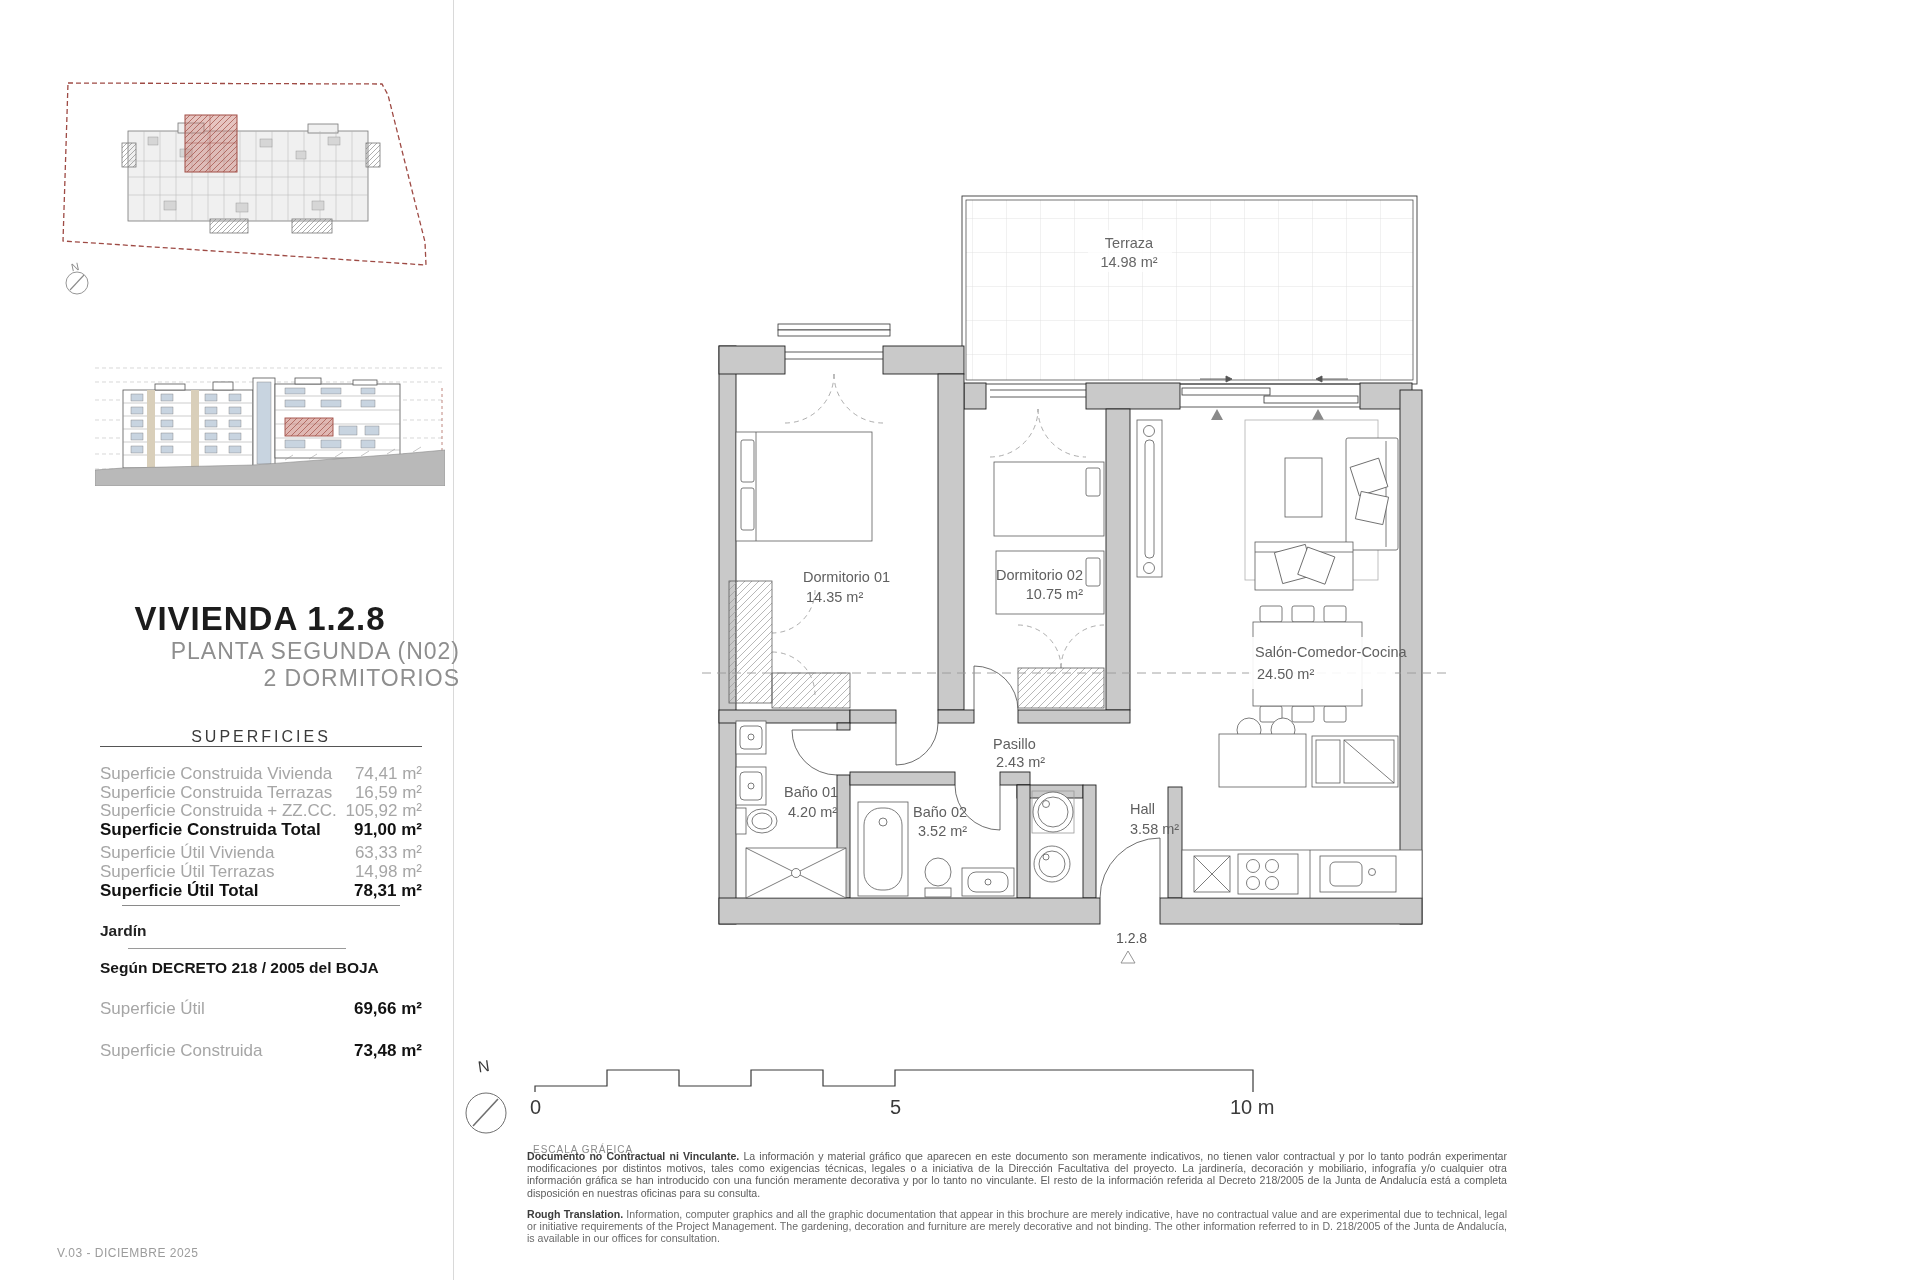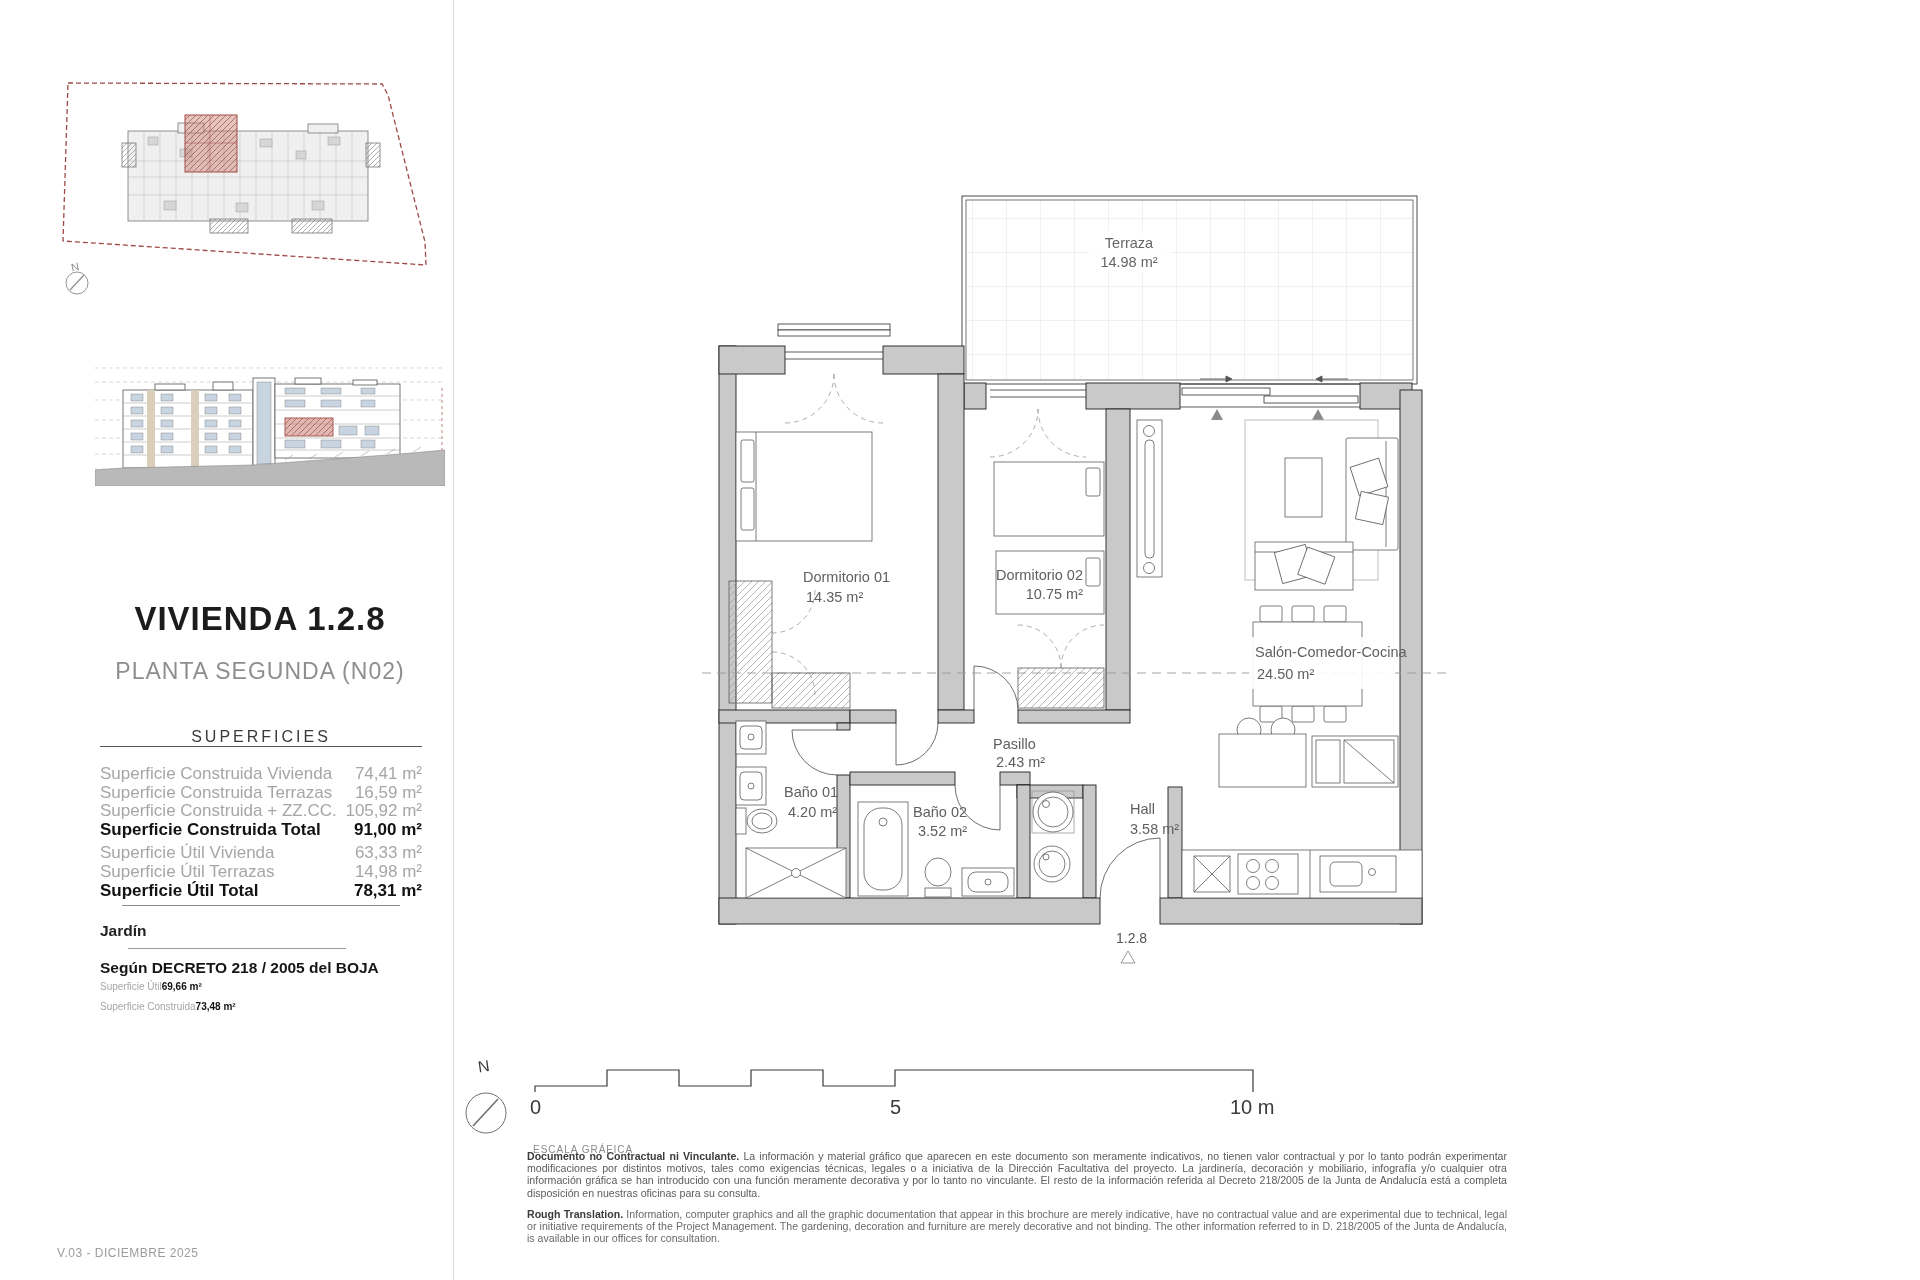--- a/index.html
+++ b/index.html
@@ -4,36 +4,36 @@
 <style>
   html,body{margin:0;padding:0;background:#ffffff;width:1920px;height:1280px;overflow:hidden;
     font-family:"Liberation Sans",sans-serif;-webkit-font-smoothing:antialiased;}
   .abs{position:absolute;}
   #page{position:relative;width:1920px;height:1280px;background:#fff;}
   #col-divider{left:453px;top:0;width:1px;height:1280px;background:#d9d9d9;}
 
   
   #title-block{left:60px;top:600px;width:400px;text-align:center;color:#1c1c1c;}
   #title-block .main{font-size:33px;font-weight:bold;letter-spacing:1px;}
-  #title-block .sub{font-size:23px;color:#8e8e8e;letter-spacing:1px;margin-top:20px;}
+  #title-block .sub{font-size:23px;color:#8e8e8e;letter-spacing:1px;margin-top:0;text-align:right;}
 
   #superficies{left:100px;top:728px;width:322px;}
   #superficies .head{ text-align:center;font-size:16px;letter-spacing:3px;color:#3a3a3a;
      border-bottom:1.4px solid #555;}
   #sup-rows{margin-top:18px;}
   .sup-row{display:flex;justify-content:space-between;font-size:17px;color:#a6a6a6;
      line-height:18.6px;}
   .sup-row .val{}
   .sup-row.bold{color:#121212;font-weight:bold;}
   .sup-gap{height:5px;}
   #sup-underline{margin:5px auto 0 auto;width:278px;border-bottom:1.2px solid #8a8a8a;}
   #jardin{margin-top:16px;font-size:15.5px;font-weight:bold;color:#222;}
   #jardin-line{margin:8px 0 0 28px;width:218px;border-bottom:1px solid #9a9a9a;}
   #decreto-head{margin-top:10px;font-size:15.5px;font-weight:bold;color:#161616;}
-  .dec-row{display:flex;justify-content:flex-start;font-size:10px;color:#a6a6a6;line-height:19.5px;}
+  .dec-row{display:flex;justify-content:space-between;font-size:17px;color:#a6a6a6;line-height:19.5px;margin-top:22px;}
   .dec-row .val{font-weight:bold;color:#121212;}
 
   
   #disclaimer{left:527px;top:1150px;width:980px;color:#5c5c5c;font-size:10.6px;line-height:12.2px;text-align:justify;}
   #disclaimer .en{display:block;margin-top:9px;color:#6a6a6a;}
   #disclaimer b{color:#3c3c3c;}
   #version{left:57px;top:1246px;font-size:12px;color:#9c9c9c;letter-spacing:0.5px;}
 
   svg text{font-family:"Liberation Sans",sans-serif;}
   .room-name,.room-area{fill:#5f5f5f;font-size:14.5px;}
@@ -195,20 +195,21 @@
       <line x1="240" y1="119" x2="248" y2="114"></line>
         <line x1="266" y1="118" x2="274" y2="113"></line>
       <line x1="292" y1="116" x2="300" y2="111"></line>
         <line x1="318" y1="114" x2="326" y2="109"></line>
     </g>
   </svg>
 
   <div id="title-block" class="abs">
     <div class="main">VIVIENDA 1.2.8</div>
     <div class="sub">PLANTA SEGUNDA (N02)</div>
+    <div class="sub">2 DORMITORIOS</div>
   </div>
 
   <div id="superficies" class="abs">
     <div class="head">SUPERFICIES</div>
     <div id="sup-rows">
       <div class="sup-row">
           <span>Superficie Construida Vivienda</span>
           <span class="val">74,41 m²</span>
         </div>
       <div class="sup-row">

